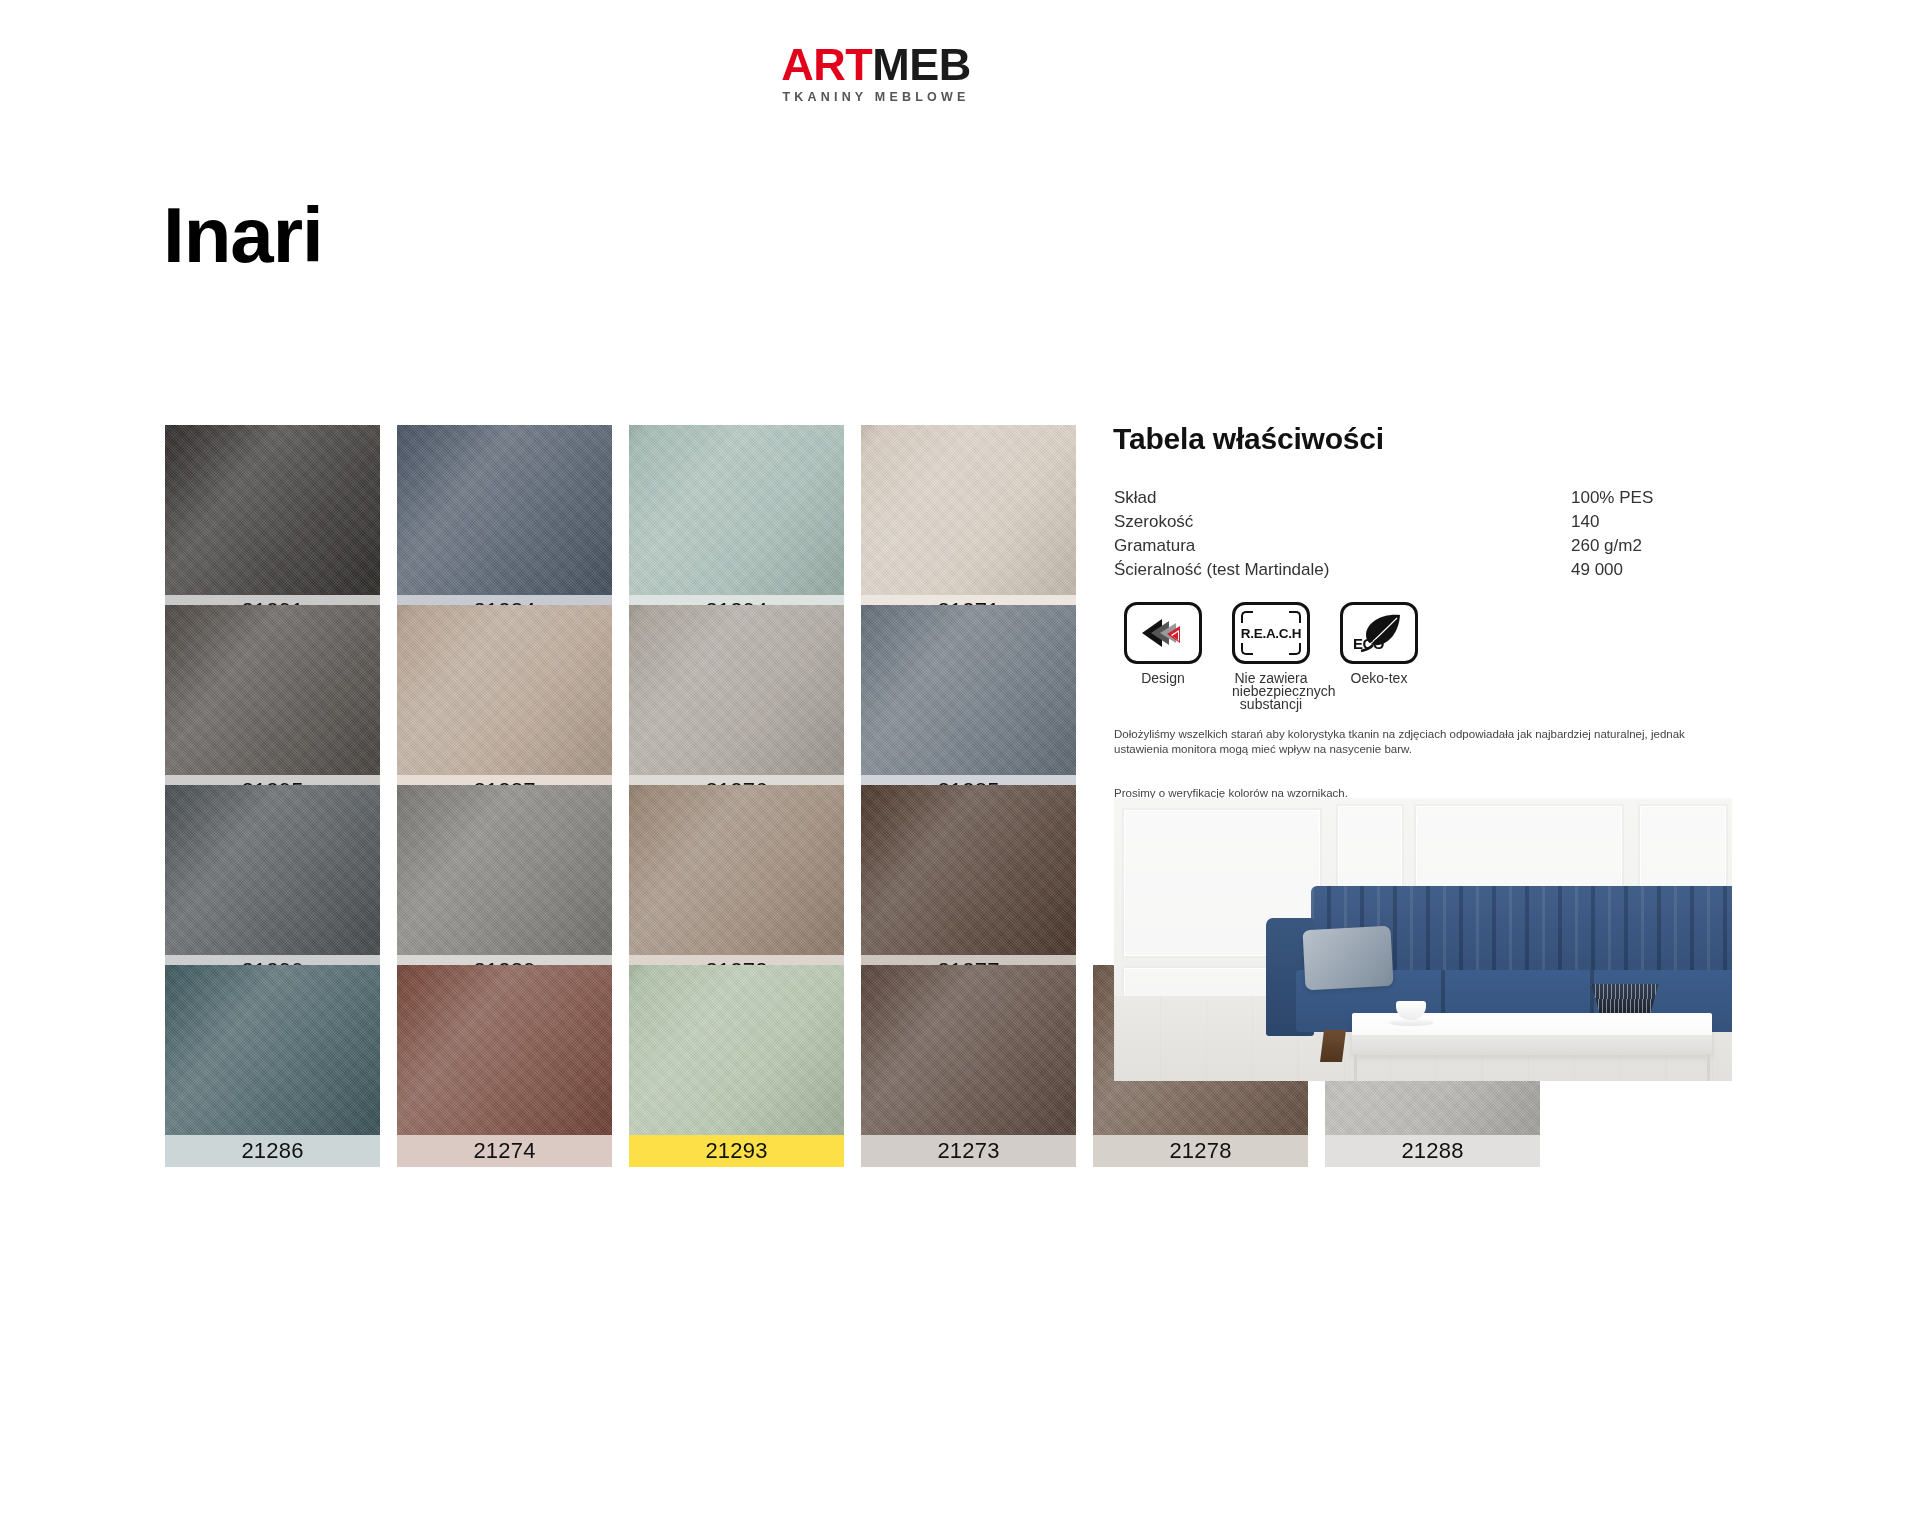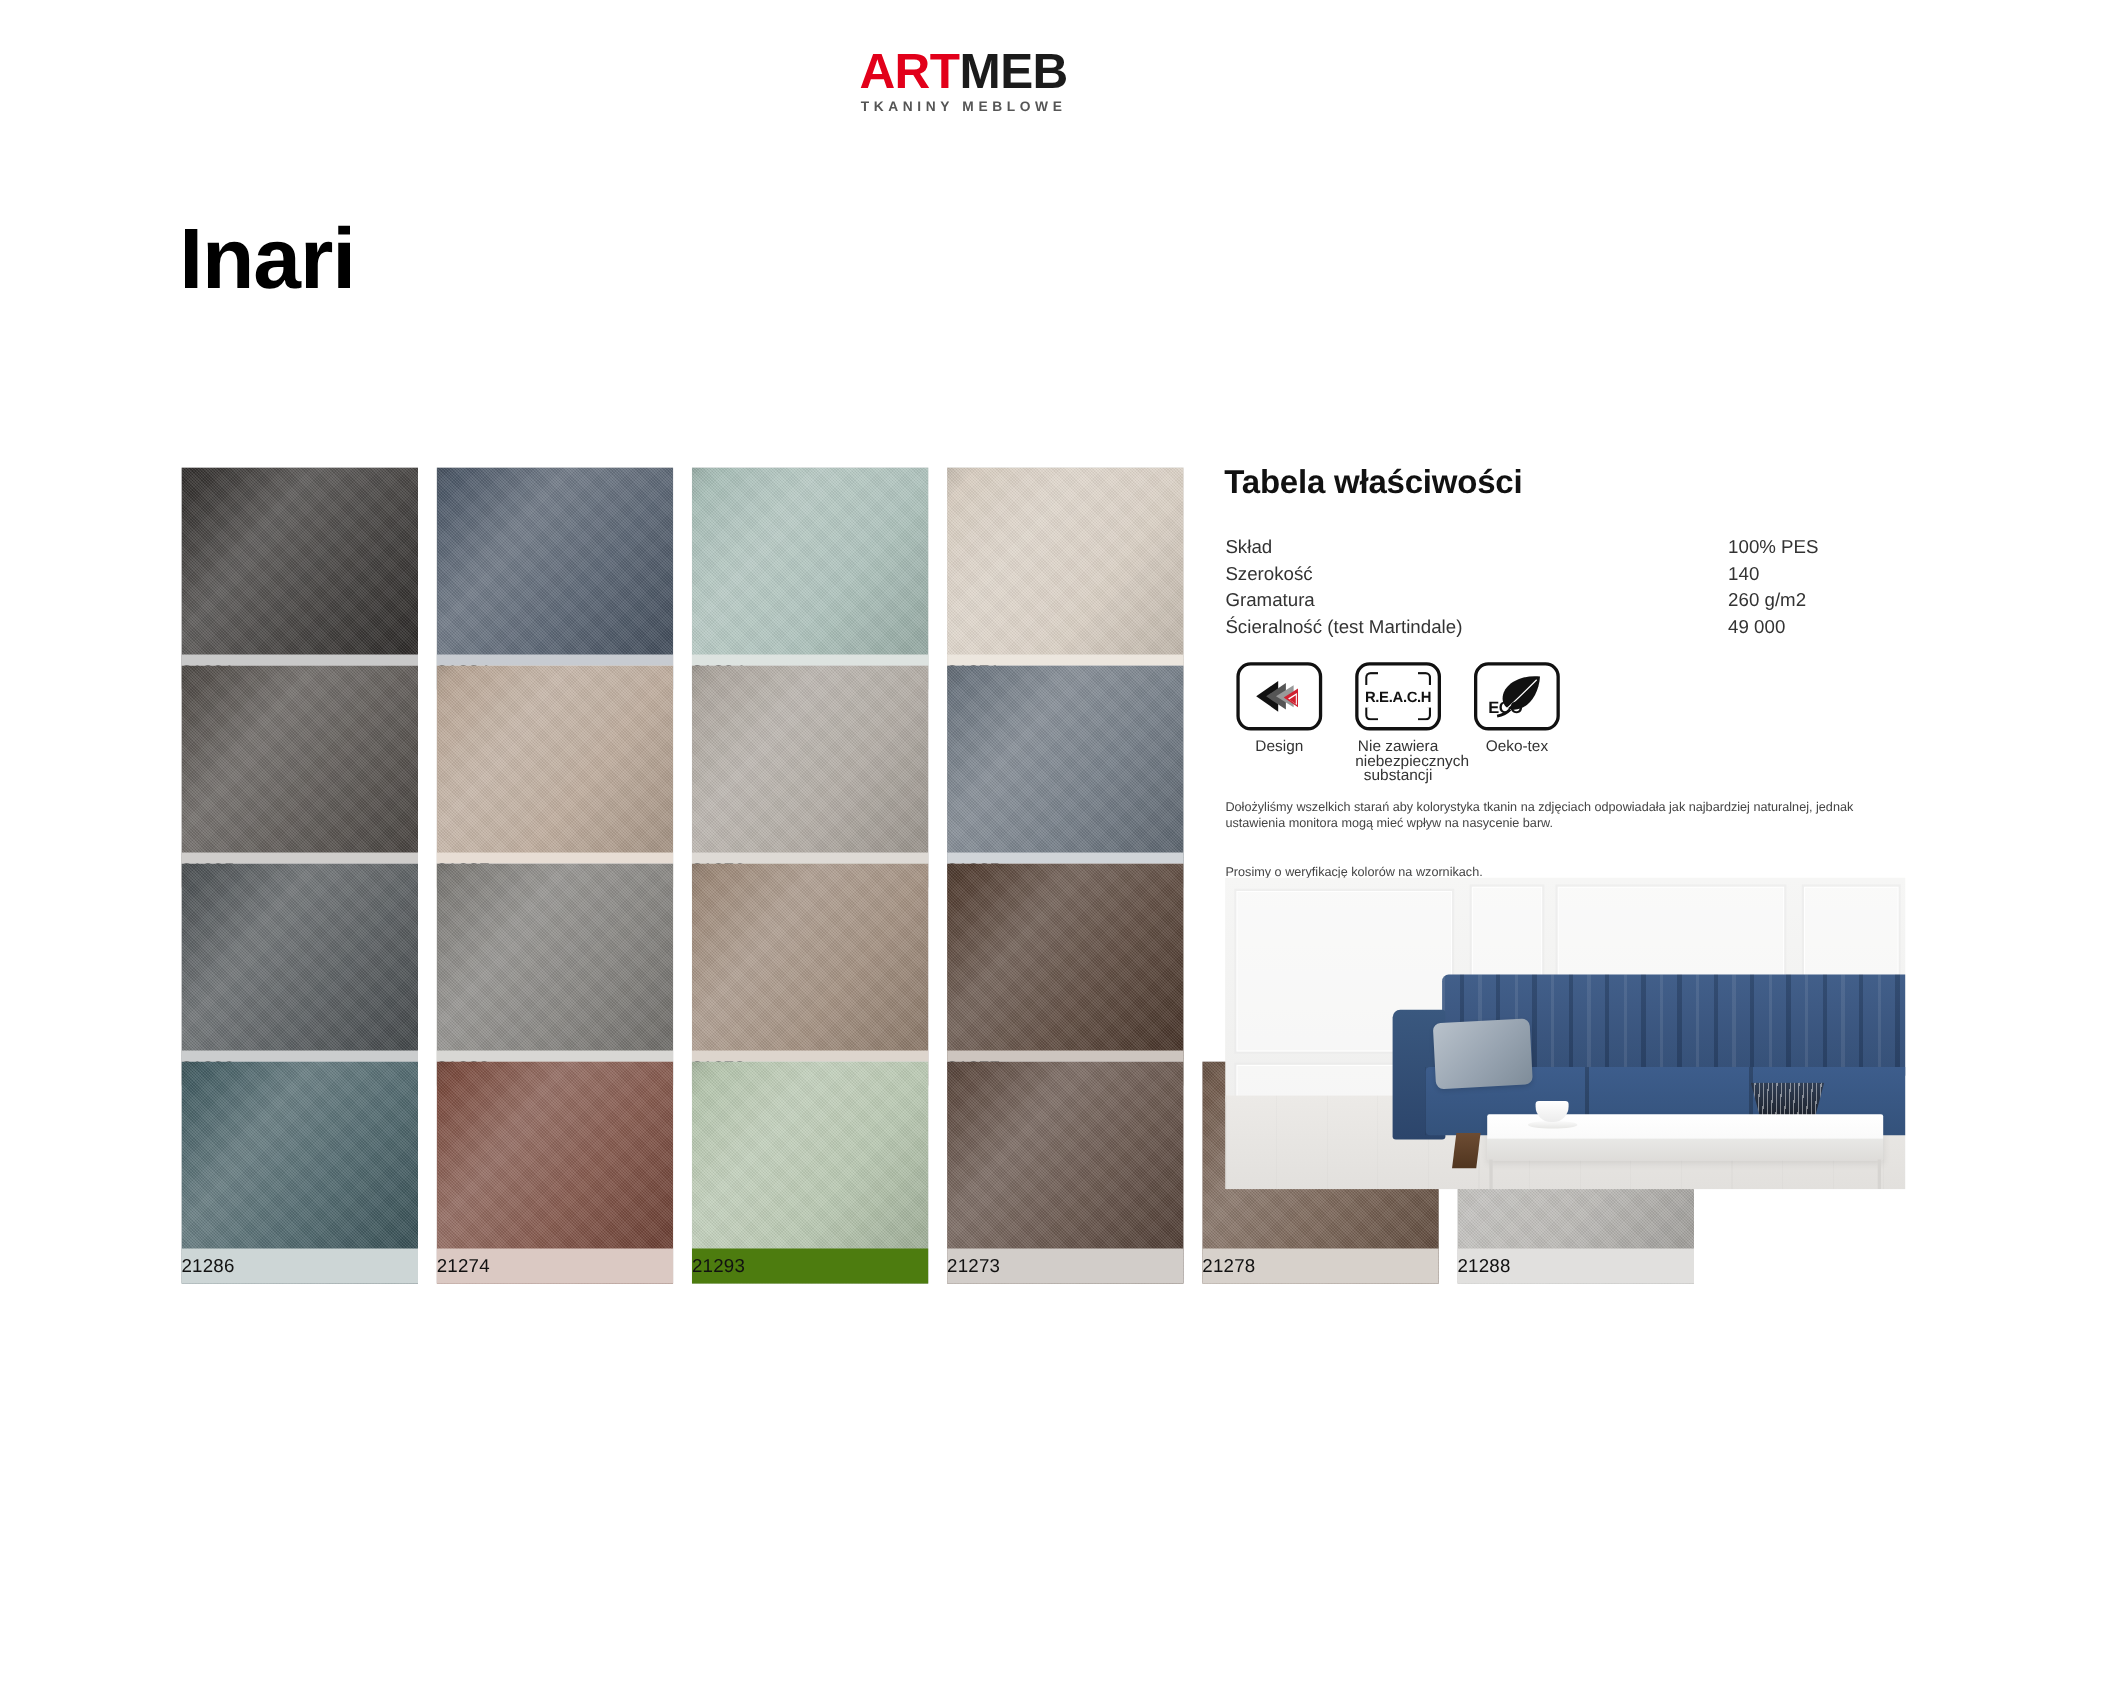--- a/index.html
+++ b/index.html
@@ -65,22 +65,22 @@
     content: "";
     position: absolute; inset: 0;
     background-image:
       repeating-linear-gradient(45deg, rgba(255,255,255,0.10) 0 1px, rgba(0,0,0,0.045) 1px 2px),
       repeating-linear-gradient(-45deg, rgba(255,255,255,0.055) 0 1px, rgba(0,0,0,0.035) 1px 2px);
     opacity: .85;
   }
   .sw-label {
     position: absolute; left: 0; right: 0; bottom: 0;
     height: 32px; line-height: 32px;
-    text-align: left;
-    font-size: 17px; color: #111;
+    text-align: center;
+    font-size: 22px; color: #111;
     font-family: "Liberation Sans", sans-serif;
     letter-spacing: 0.2px;
   }
 
   
   .props-title {
     position: absolute; left: 1113px; top: 422px;
     font-size: 30px; font-weight: bold; color: #111;
     letter-spacing: -0.2px;
   }
@@ -283,21 +283,21 @@
       <div class="swatch" style="left: 0px; top: 540px;">
         <div class="sw-img" style="background: rgb(63, 90, 96);"></div>
         <div class="sw-label" style="background: rgb(205, 214, 214);">21286</div>
       </div>
       <div class="swatch" style="left: 232px; top: 540px;">
         <div class="sw-img" style="background: rgb(120, 71, 58);"></div>
         <div class="sw-label" style="background: rgb(219, 201, 195);">21274</div>
       </div>
       <div class="swatch" style="left: 464px; top: 540px;">
         <div class="sw-img" style="background: rgb(179, 196, 171);"></div>
-        <div class="sw-label" style="background: #4d7c0f;">21293</div>
+        <div class="sw-label" style="background: #fde047;">21293</div>
       </div>
       <div class="swatch" style="left: 696px; top: 540px;">
         <div class="sw-img" style="background: rgb(90, 70, 60);"></div>
         <div class="sw-label" style="background: rgb(210, 205, 201);">21273</div>
       </div>
       <div class="swatch" style="left: 928px; top: 540px;">
         <div class="sw-img" style="background: rgb(109, 86, 71);"></div>
         <div class="sw-label" style="background: rgb(215, 209, 203);">21278</div>
       </div>
       <div class="swatch" style="left: 1160px; top: 540px;">

